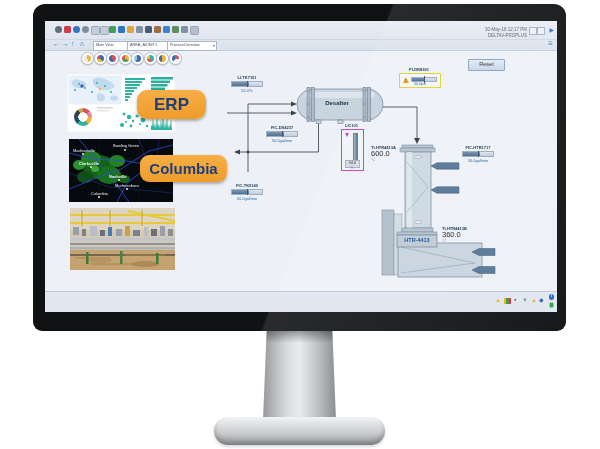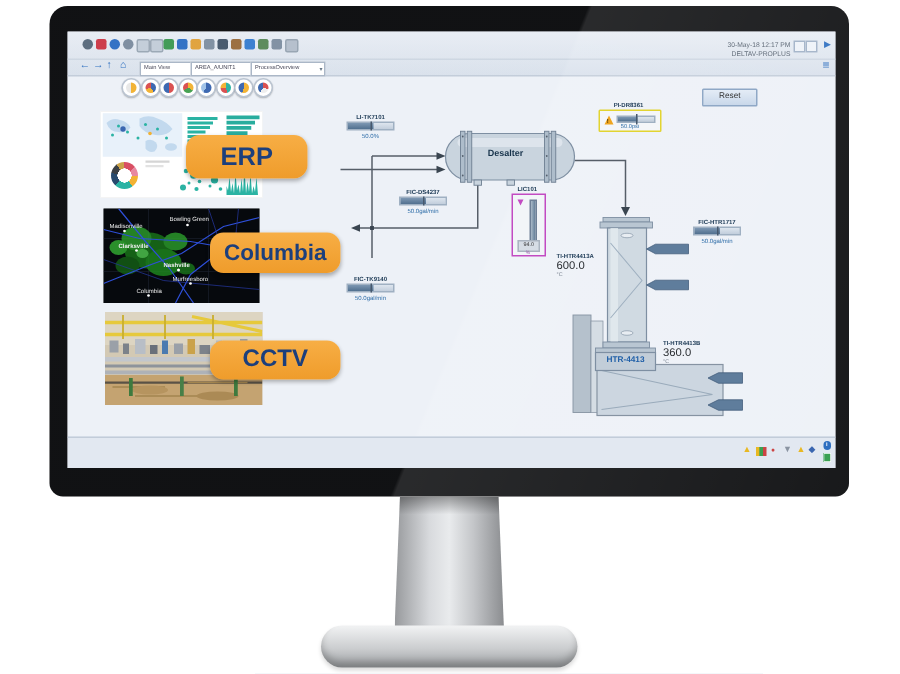--- a/index.html
+++ b/index.html
@@ -74,21 +74,21 @@
   .thumb{position:absolute;overflow:hidden;z-index:3;}
   #thumb-erp{left:22px;top:53px;width:108px;height:58px;background:#fff;}
   #thumb-weather{left:24px;top:118px;width:104px;height:63px;background:#06090d;}
   #thumb-cctv{left:25px;top:187px;width:105px;height:62px;background:#d3c9b4;}
   #donut{position:absolute;left:29px;top:87px;width:18px;height:18px;border-radius:50%;z-index:4;
     background:radial-gradient(closest-side,#fff 52%,transparent 53%),
       conic-gradient(#d94f63 0 14%,#e888a0 14% 26%,#f2b233 26% 40%,#2bb3a3 40% 62%,#27496d 62% 78%,#3a3f44 78% 90%,#caa24a 90%);}
   .pill{position:absolute;background:linear-gradient(#f7ae45,#ef9c2b);border-radius:9px;
         color:#1c3f7c;font-weight:bold;text-align:center;z-index:5;
         box-shadow:0 1.5px 3px rgba(0,0,0,.3);}
-  #pill-erp{left:79px;top:69px;width:81px;height:29px;font-size:17px;line-height:29px;}
+  #pill-erp{left:92px;top:69px;width:69px;height:29px;font-size:17px;line-height:29px;border-radius:10px;}
   #pill-weather{left:95px;top:134px;width:87px;height:27px;font-size:15px;line-height:27px;}
   #pill-cctv{left:95px;top:206px;width:87px;height:26px;font-size:16px;line-height:26px;}
 
   
   #pid{position:absolute;left:0;top:0;z-index:1;}
   .tag{position:absolute;text-align:center;z-index:2;}
   .t-id{font-size:4px;font-weight:bold;color:#1d3a55;white-space:nowrap;}
   .t-bar{position:relative;height:3.5px;width:30px;margin:1px auto 0;
          background:linear-gradient(#dde5ee,#c2cedc);border:0.5px solid #9fb0c2;}
   .t-bar i{display:block;height:100%;width:55%;background:linear-gradient(#7d97b2,#51708f);}
@@ -320,21 +320,21 @@
     <div class="tag" style="left:294px;top:102px;width:25px">
       <div class="t-id">LIC101</div>
     </div>
     <div class="licbox">
       <div class="lic-tri"></div>
       <div class="lic-bar"></div>
       <div class="lic-val">94.0</div>
       <div class="lic-unit">%</div>
     </div>
 
-    <div class="bigtag" style="left:326px;top:147px;width:44px">
+    <div class="bigtag" style="left:326px;top:124px;width:44px">
       <div class="t-id">TI-HTR4413A</div>
       <div class="big-val">600.0</div>
       <div class="big-unit">°C</div>
     </div>
     <div class="bigtag" style="left:397px;top:205px;width:44px">
       <div class="t-id">TI-HTR4413B</div>
       <div class="big-val">360.0</div>
       <div class="big-unit">°C</div>
     </div>
 
@@ -472,21 +472,20 @@
         <ellipse cx="30" cy="52" rx="12" ry="3" fill="#b6945f"></ellipse>
           <ellipse cx="75" cy="56" rx="14" ry="3" fill="#ab8a55"></ellipse>
         <rect x="16" y="44" width="2.5" height="12" fill="#3e7a3e"></rect>
         <rect x="50" y="43" width="2.5" height="13" fill="#477f47"></rect>
         <rect x="86" y="45" width="2.5" height="11" fill="#3e7a3e"></rect>
       </svg>
     </div>
 
     <div class="pill" id="pill-erp">ERP</div>
     <div class="pill" id="pill-weather">Columbia</div>
-    <div class="pill" id="pill-cctv">CCTV</div>
 
     <div class="status">
       <span class="si" style="left:450px;color:#e8b822">▲</span>
       <span class="sbars" style="left:459px"></span>
       <span class="si" style="left:469px;color:#cc4444;font-size:4.5px;top:6px">●</span>
       <span class="si" style="left:477px;color:#8a94a2">▼</span>
       <span class="si" style="left:486px;color:#e8b822">▲</span>
       <span class="si" style="left:494px;color:#3a66b0">◆</span>
       <span class="sinfo">i</span>
       <span class="sgrid"></span>

